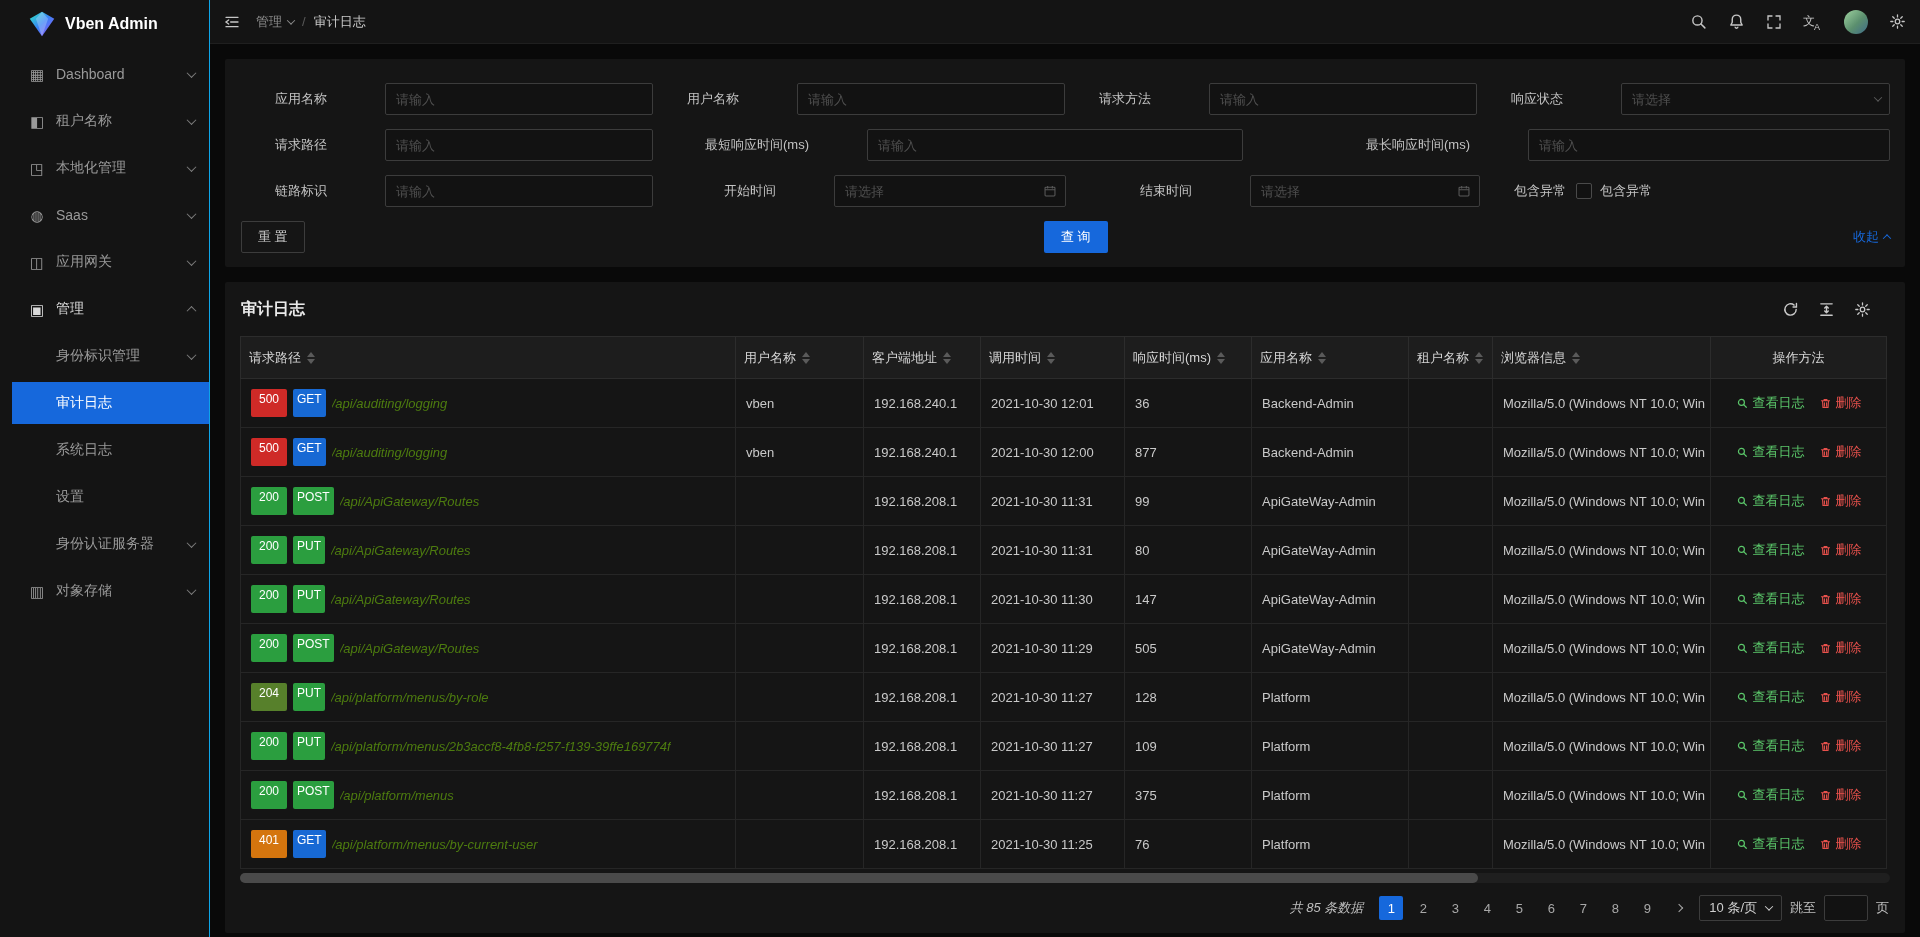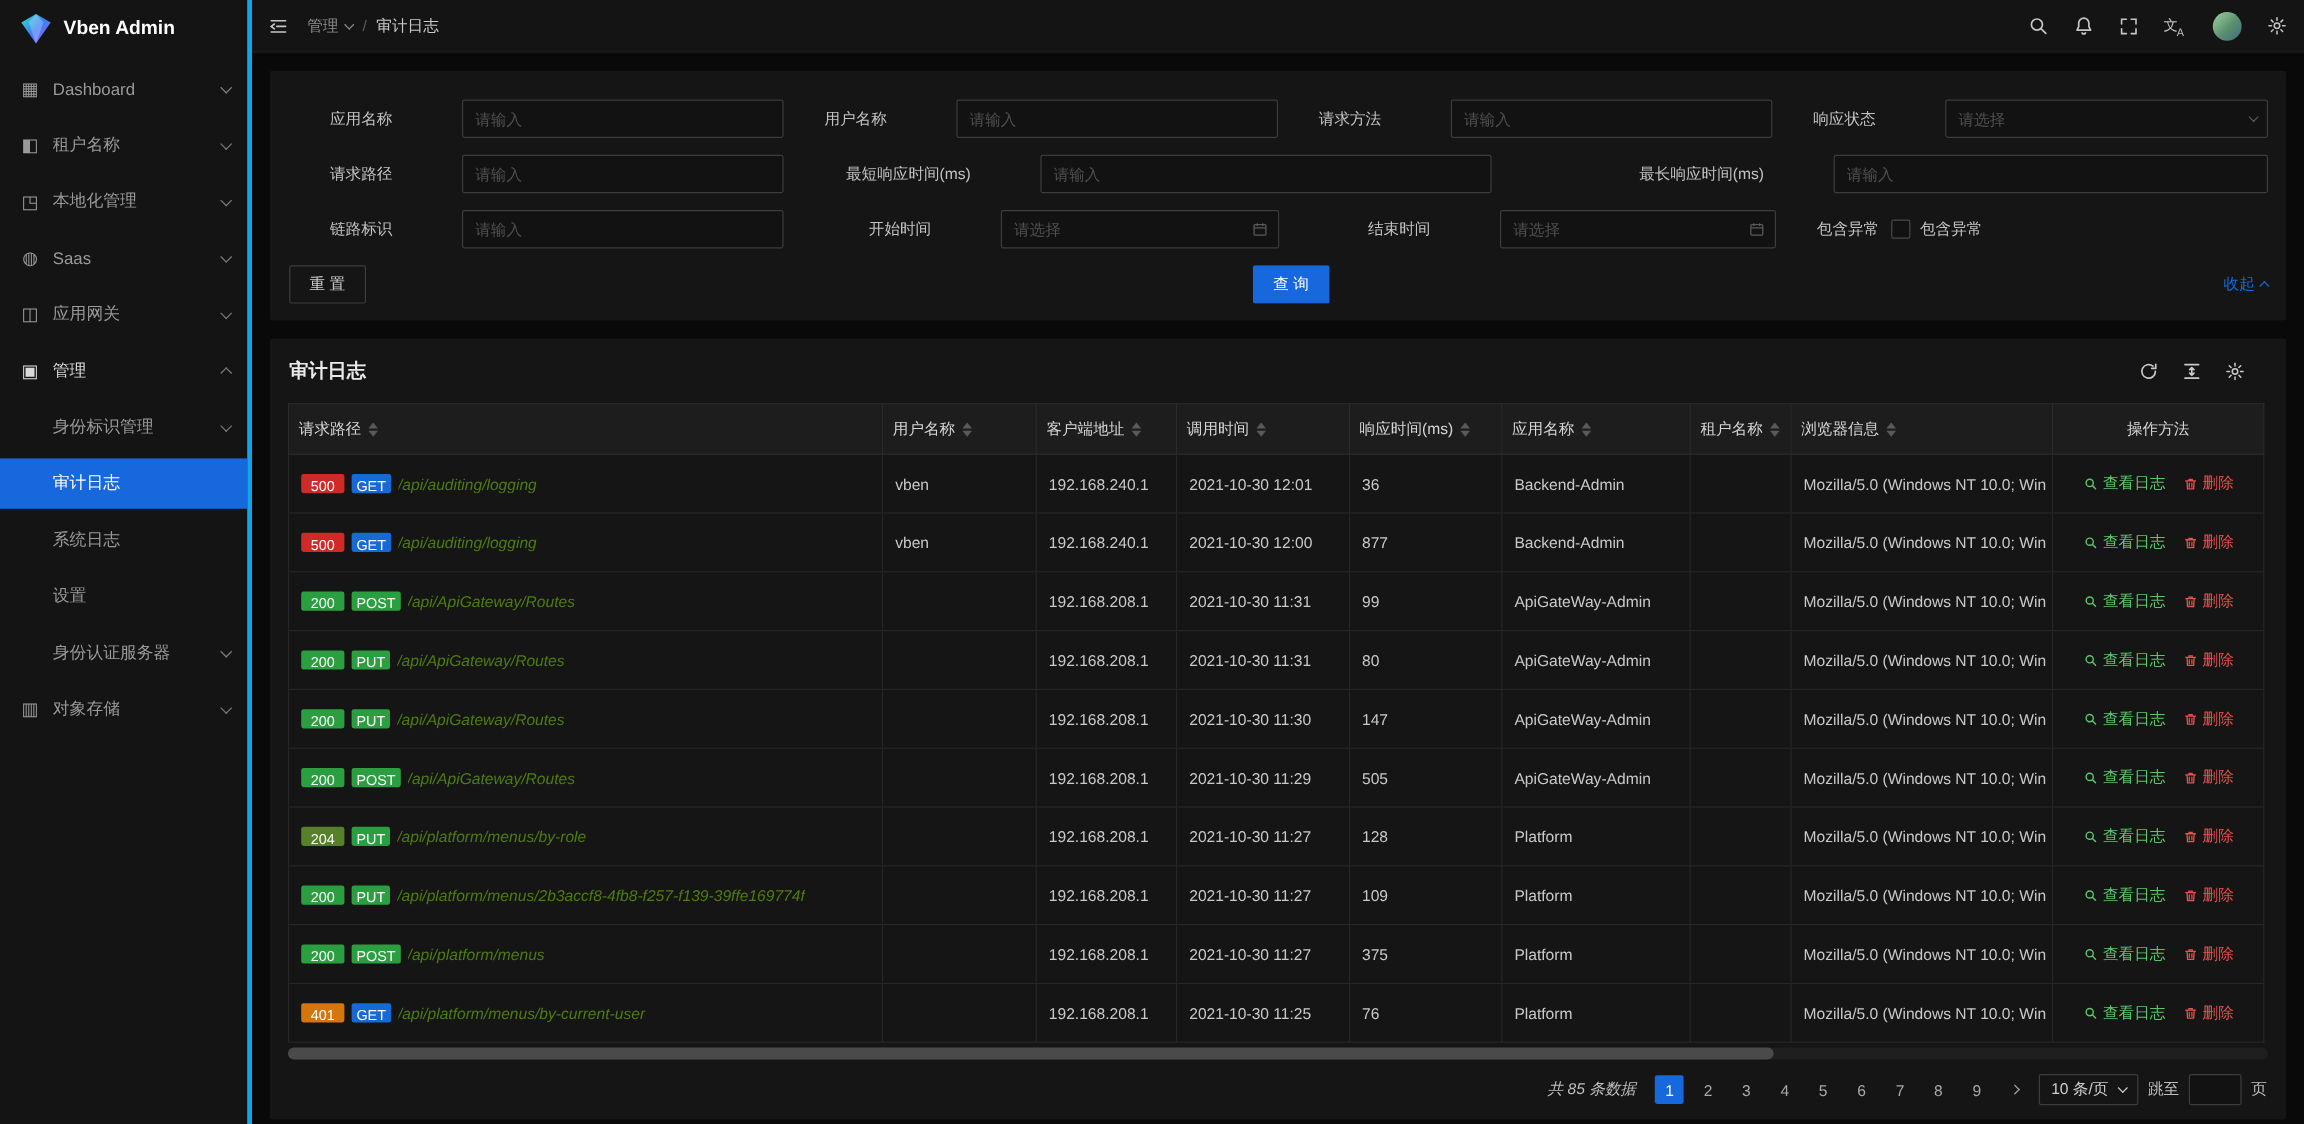--- a/index.html
+++ b/index.html
@@ -1,21 +1,21 @@
 <!DOCTYPE html>
 <html style="--accent: #1668dc; --link-green: #5bc76a; --link-red: #e8514c;"><head>
 <meta charset="utf-8">
 <style>
   * { margin:0; padding:0; box-sizing:border-box; }
   html,body { width:1920px; height:937px; background:#000; overflow:hidden;
     font-family:"Liberation Sans","DejaVu Sans",sans-serif; }
   .app { display:flex; width:1920px; height:937px; }
 
   
-  .sidebar { width:210px; background:#141414; border-right:4px solid #0ea5e9; flex:0 0 210px; }
+  .sidebar { width:210px; background:#141414; border-right:1px solid #0ea5e9; flex:0 0 210px;padding-left:12px; }
   .logo { height:48px; display:flex; align-items:center; gap:9px; padding-left:16px; cursor:pointer; }
   .app-title { color:#fff; font-size:16px; font-weight:700; white-space:nowrap; }
   .mi { height:42px; margin:5px 0; display:flex; align-items:center; padding:0 14px 0 16px;
         color:#9a9a9a; font-size:14px; cursor:pointer; white-space:nowrap; }
   .mi-icon { width:18px; margin-right:10px; font-size:15px; line-height:1; color:inherit; text-align:center; }
   .mi-label { flex:1; overflow:hidden; }
   .mi-chevron { color:#7d7d7d; }
   .mi-child { padding-left:44px; }
   .mi-open { color:#d9d9d9; }
   .mi-active { background:var(--accent); color:#fff; }
@@ -73,21 +73,21 @@
              color:#d6d6d6; padding:0 8px; text-align:left; white-space:nowrap; overflow:hidden; }
   .grid td { height:49px; border:1px solid #262626; font-size:13px; color:#c9c9c9; padding:0 10px;
              white-space:nowrap; overflow:hidden; }
   .th-inner { display:flex; align-items:center; gap:6px; }
   .th-center .th-inner { justify-content:center; }
   .sorters { display:flex; flex-direction:column; gap:2px; cursor:pointer; }
   .caret { width:0; height:0; border-left:4px solid transparent; border-right:4px solid transparent; display:block; }
   .caret.up { border-bottom:5px solid #5a5a5a; }
   .caret.down { border-top:5px solid #5a5a5a; }
   .cell-flex { display:flex; align-items:center; }
-  .badge { display:inline-block; height:16px; line-height:20px; padding:0 4px; border-radius:2px;
+  .badge { display:inline-block; height:28px; line-height:20px; padding:0 4px; border-radius:2px;
            font-size:12px; color:#fff; margin-right:6px; flex:0 0 auto; }
   .badge.st { min-width:36px; text-align:center; }
   .path-text { color:#4d7c0f; overflow:hidden;font-style:italic; }
   .c-actions { text-align:center; }
   .act-wrap { display:flex; justify-content:center; gap:14px; }
   .act { display:inline-flex; align-items:center; gap:4px; font-size:13px; cursor:pointer; text-decoration:none; }
   .act.view { color:var(--link-green); }
   .act.del { color:var(--link-red); }
 
   .hscroll { margin:4px 15px 0; height:10px; background:#1f1f1f; border-radius:5px; position:relative; }

